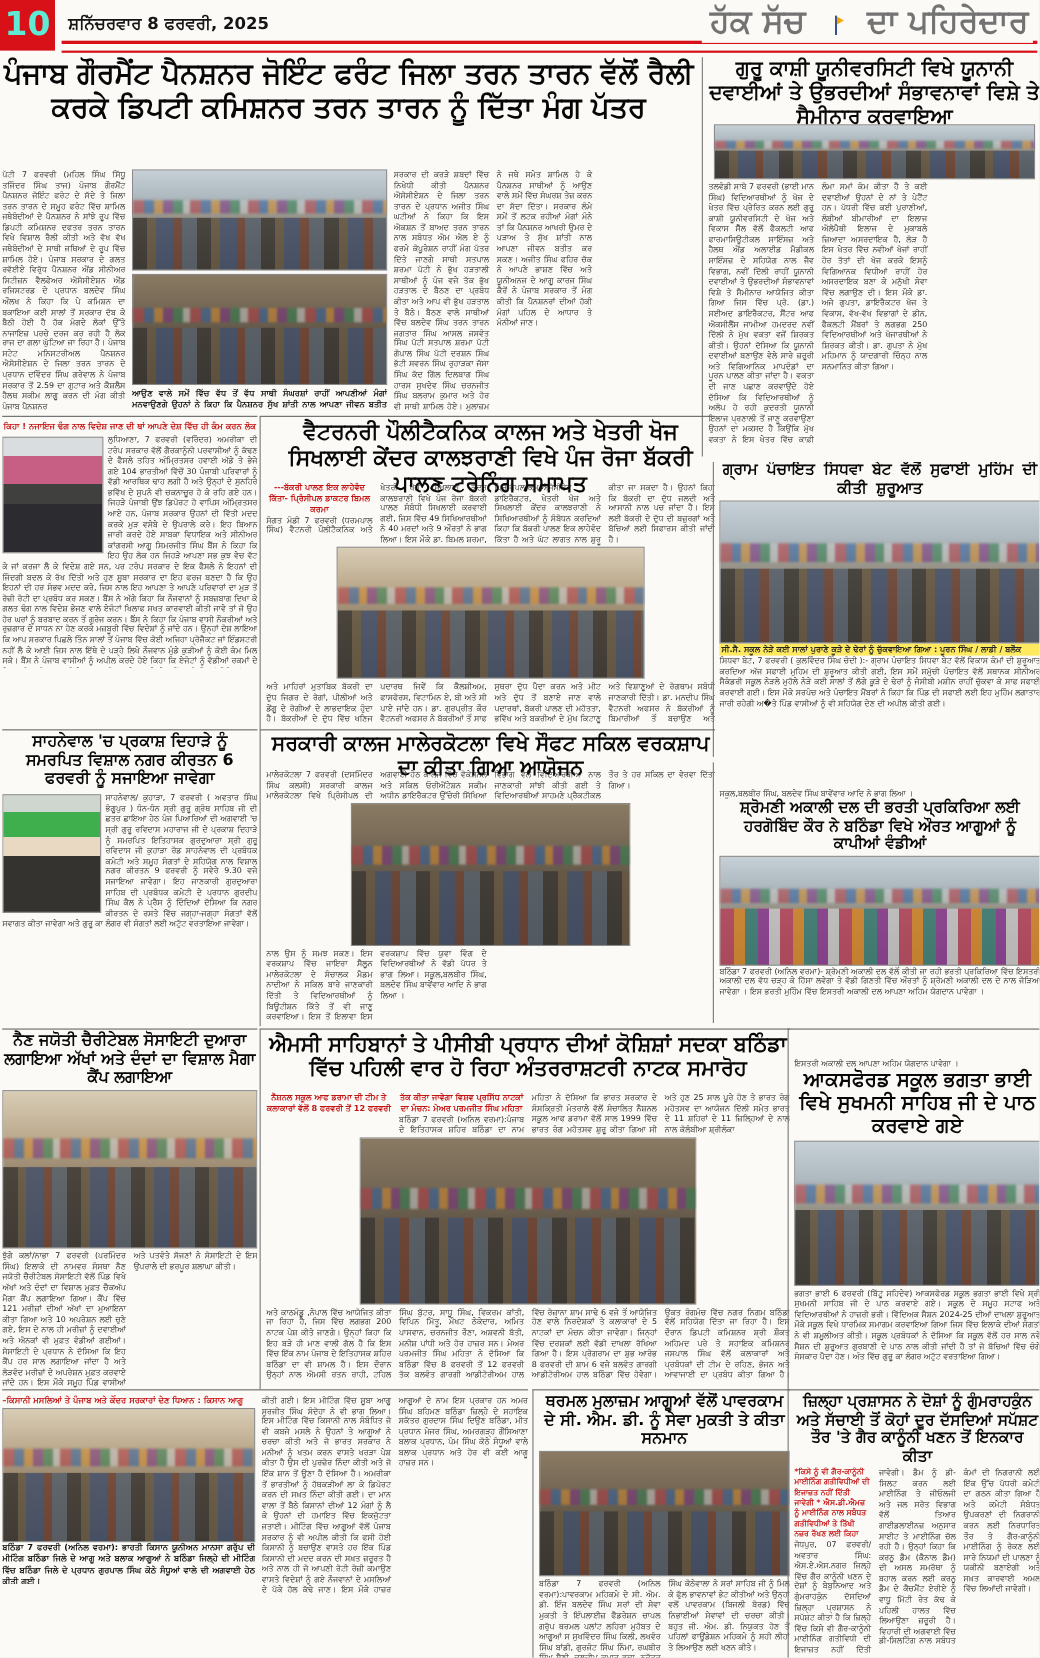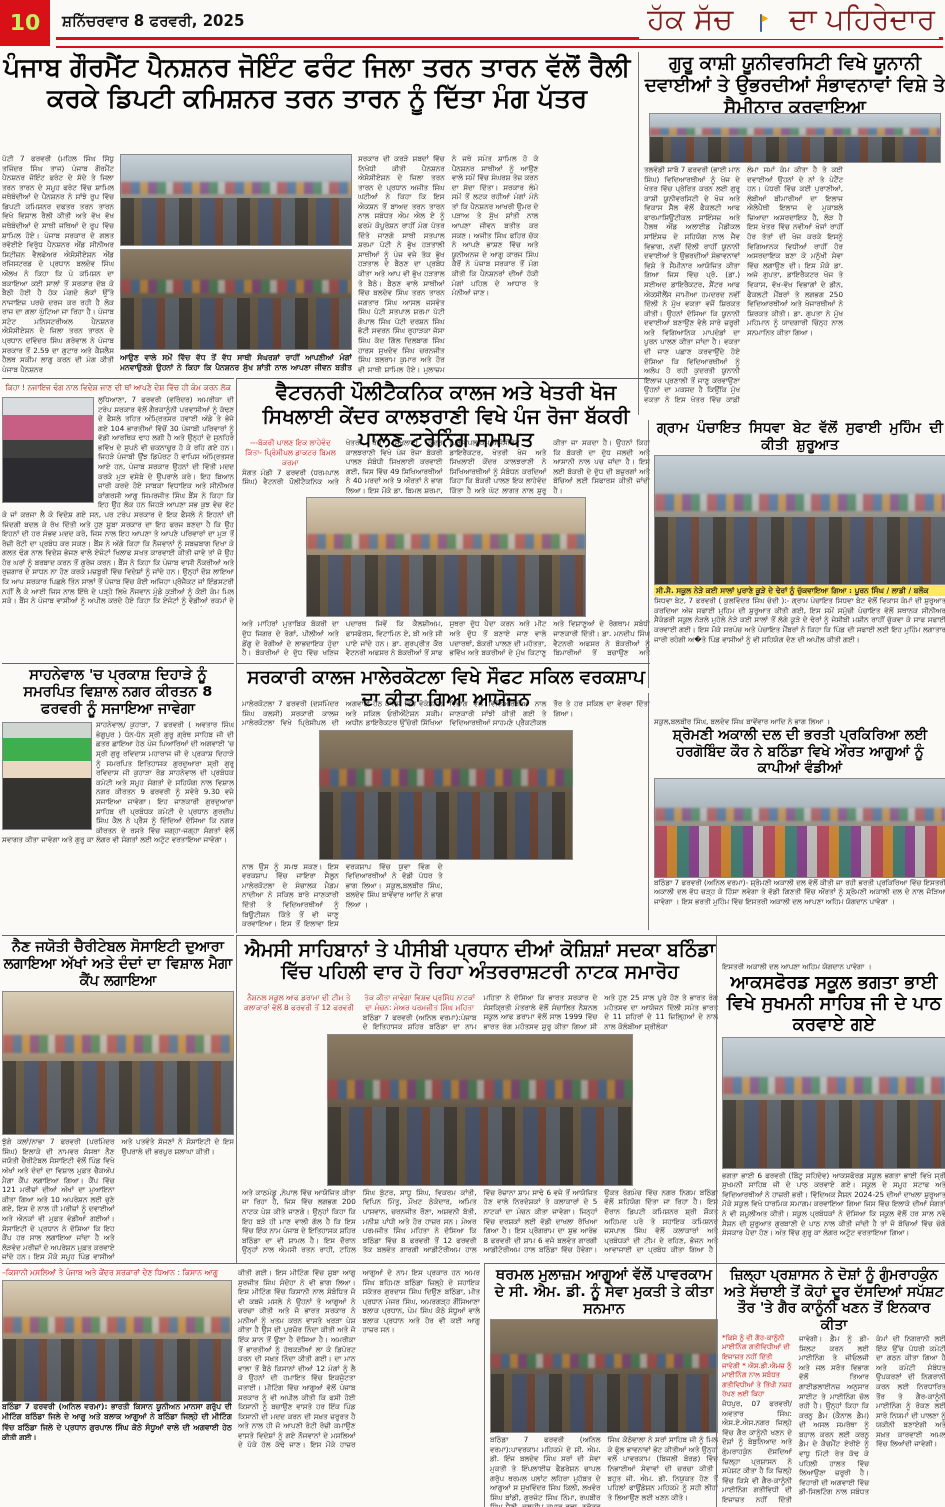--- a/index.html
+++ b/index.html
@@ -1,20 +1,20 @@
 <!DOCTYPE html>
 <html><head>
 <meta charset="utf-8">
 <style>
   html,body{margin:0;padding:0;background:#e9e7e1;}
   #page{position:relative;width:945px;height:1507px;background:#fbfaf6;margin:0 auto;
         font-family:"DejaVu Sans",sans-serif;color:#111;overflow:hidden;}
   .sec{position:absolute;overflow:hidden;}
   .hl{font-weight:bold;color:#070707;text-align:center;line-height:1.18;letter-spacing:0;}
-  .sub-red{color:#c41414;font-weight:normal;text-align:center;}
+  .sub-red{color:#c41414;font-weight:bold;text-align:center;}
   .body-txt{font-size:7.2px;line-height:1.33;text-align:justify;color:#1c1c1c;column-fill:auto;height:100%;}
   .cols3{column-count:3;column-gap:7px;}
   .cols4{column-count:4;column-gap:7px;}
   .cols2{column-count:2;column-gap:7px;}
   .photo{position:relative;border:1px solid #8a8a8a;background:linear-gradient(180deg,#c6d0d6 0%,#aeb9c0 26%,#98948a 46%,#6e675c 74%,#4c463d 100%);}
   .photo::before{content:"";position:absolute;left:0;right:0;top:30%;height:13%;
      background:repeating-linear-gradient(90deg,#b23a44 0 10px,#2f5f9e 10px 19px,#d28a2c 19px 27px,#77307f 27px 36px,#2e7d4f 36px 45px,#c9c9c9 45px 52px);
      opacity:.55;filter:blur(1px);}
   .photo::after{content:"";position:absolute;left:0;right:0;bottom:0;height:52%;
      background:repeating-linear-gradient(90deg,#3c3833 0 13px,#655843 13px 21px,#45516a 21px 36px,#6e4434 36px 44px,#57606a 44px 58px);
@@ -26,26 +26,26 @@
   .ph-portrait::before,.ph-portrait::after{display:none;}
   .ph-portrait2{background:linear-gradient(180deg,#cfd6cf 0% 14%,#3fae4d 14% 36%,#e9d9c2 36% 52%,#343330 52% 100%);}
   .ph-portrait2::before,.ph-portrait2::after{display:none;}
   .caption-yellow{background:#ffe95e;color:#222;font-weight:bold;font-size:7.4px;line-height:1.25;padding:1px 2px;}
   .bold-note{font-weight:bold;font-size:7.6px;line-height:1.35;text-align:justify;color:#111;}
   .tail{font-size:7.2px;color:#222;white-space:nowrap;overflow:hidden;margin-top:24px;}
   .vline-l{border-left:1px solid #777;padding-left:5px;}
   .topline{border-top:1px solid #666;padding-top:2px;}
   
   #masthead{position:absolute;left:0;top:0;width:945px;height:50px;}
-  #pagenum{position:absolute;left:0;top:0;width:50px;height:46px;background:#d81118;color:#bef264;
-     font-size:22px;font-weight:bold;text-align:center;line-height:46px;}
+  #pagenum{position:absolute;left:0;top:0;width:50px;height:46px;background:#d81118;color:#5eead4;
+     font-size:30px;font-weight:bold;text-align:center;line-height:46px;}
   #dateline{position:absolute;left:62px;top:12px;font-size:15px;font-weight:bold;color:#151515;}
   #rules{position:absolute;left:56px;right:2px;top:37px;height:6px;border-top:3px solid #d81118;border-bottom:2px solid #d81118;}
   #brand{position:absolute;right:6px;top:2px;background:#fbfaf6;padding:0 4px 2px 8px;z-index:2;
-     font-size:29px;font-weight:normal;color:#7f1d1d;display:flex;align-items:center;gap:20px;}
+     font-size:29px;font-weight:bold;color:#737373;display:flex;align-items:center;gap:20px;}
   #brand .flag{width:16px;height:24px;display:inline-block;}
   
   .ph-stack{display:flex;flex-direction:column;gap:3px;}
   .spanphoto{column-span:all;margin:2px auto;}
 </style>
 </head>
 <body>
 
 <div id="page">
 
@@ -115,21 +115,21 @@
   <div class="sec vline-l" style="left:648px;top:420px;width:292px;height:268px;">
     <div class="hl" style="font-size:14px;font-family:Liberation Mono, monospace;">ਗ੍ਰਾਮ ਪੰਚਾਇਤ ਸਿਧਵਾ ਬੇਟ ਵੱਲੋਂ ਸੁਫਾਈ ਮੁਹਿੰਮ ਦੀ ਕੀਤੀ ਸ਼ੁਰੂਆਤ</div>
     <div class="photo" style="height:128px;margin-top:2px;"></div>
     <div class="caption-yellow">ਸੀ.ਸੈ. ਸਕੂਲ ਨੇੜੇ ਕਈ ਸਾਲਾਂ ਪੁਰਾਣੇ ਕੂੜੇ ਦੇ ਢੇਰਾਂ ਨੂੰ ਚੁੱਕਵਾਇਆ ਗਿਆ : ਪੂਰਨ ਸਿੰਘ / ਲਾਡੀ / ਬਲੌਕ</div>
     <div style="overflow:hidden;height:86px;">
       <div class="body-txt">ਸਿਧਵਾ ਬੇਟ, 7 ਫਰਵਰੀ ( ਕੁਲਵਿੰਦਰ ਸਿੰਘ ਚੰਦੀ ):- ਗ੍ਰਾਮ ਪੰਚਾਇਤ ਸਿਧਵਾ ਬੇਟ ਵੱਲੋਂ ਵਿਕਾਸ ਕੰਮਾਂ ਦੀ ਸ਼ੁਰੂਆਤ ਕਰਦਿਆ ਅੱਜ ਸਫਾਈ ਮੁਹਿਮ ਦੀ ਸ਼ੁਰੂਆਤ ਕੀਤੀ ਗਈ, ਇਸ ਸਮੇਂ ਸਮੁੱਚੀ ਪੰਚਾਇਤ ਵੱਲੋਂ ਸਥਾਨਕ ਸੀਨੀਅਰ ਸੈਕੰਡਰੀ ਸਕੂਲ ਨੇੜਲੇ ਮੁਹੱਲੇ ਨੇੜੇ ਕਈ ਸਾਲਾਂ ਤੋਂ ਲੱਗੇ ਕੂੜੇ ਦੇ ਢੇਰਾਂ ਨੂੰ ਜੇਸੀਬੀ ਮਸ਼ੀਨ ਰਾਹੀਂ ਚੁੱਕਵਾ ਕੇ ਸਾਫ ਸਫਾਈ ਕਰਵਾਈ ਗਈ। ਇਸ ਮੌਕੇ ਸਰਪੰਚ ਅਤੇ ਪੰਚਾਇਤ ਮੈਂਬਰਾਂ ਨੇ ਕਿਹਾ ਕਿ ਪਿੰਡ ਦੀ ਸਫਾਈ ਲਈ ਇਹ ਮੁਹਿੰਮ ਲਗਾਤਾਰ ਜਾਰੀ ਰਹੇਗੀ ਅ�ਤੇ ਪਿੰਡ ਵਾਸੀਆਂ ਨੂੰ ਵੀ ਸਹਿਯੋਗ ਦੇਣ ਦੀ ਅਪੀਲ ਕੀਤੀ ਗਈ।</div>
     </div>
   </div>
 
   <div class="sec topline" style="left:2px;top:663px;width:232px;height:267px;">
-    <div class="hl" style="font-size:14.5px;">ਸਾਹਨੇਵਾਲ 'ਚ ਪ੍ਰਕਾਸ਼ ਦਿਹਾੜੇ ਨੂੰ ਸਮਰਪਿਤ ਵਿਸ਼ਾਲ ਨਗਰ ਕੀਰਤਨ 8 ਫਰਵਰੀ ਨੂੰ ਸਜਾਇਆ ਜਾਵੇਗਾ</div>
+    <div class="hl" style="font-size:14.5px;">ਸਾਹਨੇਵਾਲ 'ਚ ਪ੍ਰਕਾਸ਼ ਦਿਹਾੜੇ ਨੂੰ ਸਮਰਪਿਤ ਵਿਸ਼ਾਲ ਨਗਰ ਕੀਰਤਨ 6 ਫਰਵਰੀ ਨੂੰ ਸਜਾਇਆ ਜਾਵੇਗਾ</div>
     <div style="overflow:hidden;height:212px;margin-top:3px;">
       <div class="photo ph-portrait2" style="float:left;width:88px;height:106px;margin:2px 4px 2px 0;"></div>
       <div class="body-txt" style="height:auto;">ਸਾਹਨੇਵਾਲ/ ਕੁਹਾੜਾ, 7 ਫਰਵਰੀ ( ਅਵਤਾਰ ਸਿੰਘ ਭੰਗੂਪੁਰ ) ਧੰਨ-ਧੰਨ ਸ੍ਰੀ ਗੁਰੂ ਗ੍ਰੰਥ ਸਾਹਿਬ ਜੀ ਦੀ ਛਤਰ ਛਾਇਆ ਹੇਠ ਪੰਜ ਪਿਆਰਿਆਂ ਦੀ ਅਗਵਾਈ 'ਚ ਸ੍ਰੀ ਗੁਰੂ ਰਵਿਦਾਸ ਮਹਾਰਾਜ ਜੀ ਦੇ ਪ੍ਰਕਾਸ਼ ਦਿਹਾੜੇ ਨੂੰ ਸਮਰਪਿਤ ਇਤਿਹਾਸਕ ਗੁਰਦੁਆਰਾ ਸ੍ਰੀ ਗੁਰੂ ਰਵਿਦਾਸ ਜੀ ਕੁਹਾੜਾ ਰੋਡ ਸਾਹਨੇਵਾਲ ਦੀ ਪ੍ਰਬੰਧਕ ਕਮੇਟੀ ਅਤੇ ਸਮੂਹ ਸੰਗਤਾਂ ਦੇ ਸਹਿਯੋਗ ਨਾਲ ਵਿਸ਼ਾਲ ਨਗਰ ਕੀਰਤਨ 9 ਫਰਵਰੀ ਨੂੰ ਸਵੇਰੇ 9.30 ਵਜੇ ਸਜਾਇਆ ਜਾਵੇਗਾ। ਇਹ ਜਾਣਕਾਰੀ ਗੁਰਦੁਆਰਾ ਸਾਹਿਬ ਦੀ ਪ੍ਰਬੰਧਕ ਕਮੇਟੀ ਦੇ ਪ੍ਰਧਾਨ ਗੁਰਦੀਪ ਸਿੰਘ ਕੈਲ ਨੇ ਪ੍ਰੈਸ ਨੂੰ ਦਿੰਦਿਆਂ ਦੱਸਿਆ ਕਿ ਨਗਰ ਕੀਰਤਨ ਦੇ ਰਸਤੇ ਵਿੱਚ ਜਗ੍ਹਾ-ਜਗ੍ਹਾ ਸੰਗਤਾਂ ਵੱਲੋਂ ਸਵਾਗਤ ਕੀਤਾ ਜਾਵੇਗਾ ਅਤੇ ਗੁਰੂ ਕਾ ਲੰਗਰ ਵੀ ਸੰਗਤਾਂ ਲਈ ਅਟੁੱਟ ਵਰਤਾਇਆ ਜਾਵੇਗਾ।</div>
     </div>
   </div>
 
   <div class="sec topline vline-l" style="left:236px;top:663px;width:408px;height:267px;">
     <div class="hl" style="font-size:18.5px;height:30px;">ਸਰਕਾਰੀ ਕਾਲਜ ਮਾਲੇਰਕੋਟਲਾ ਵਿਖੇ ਸੌਫਟ ਸਕਿਲ ਵਰਕਸ਼ਾਪ ਦਾ ਕੀਤਾ ਗਿਆ ਆਯੋਜਨ</div>
     <div style="height:230px;overflow:hidden;margin-top:3px;">
       <div class="body-txt cols4">

